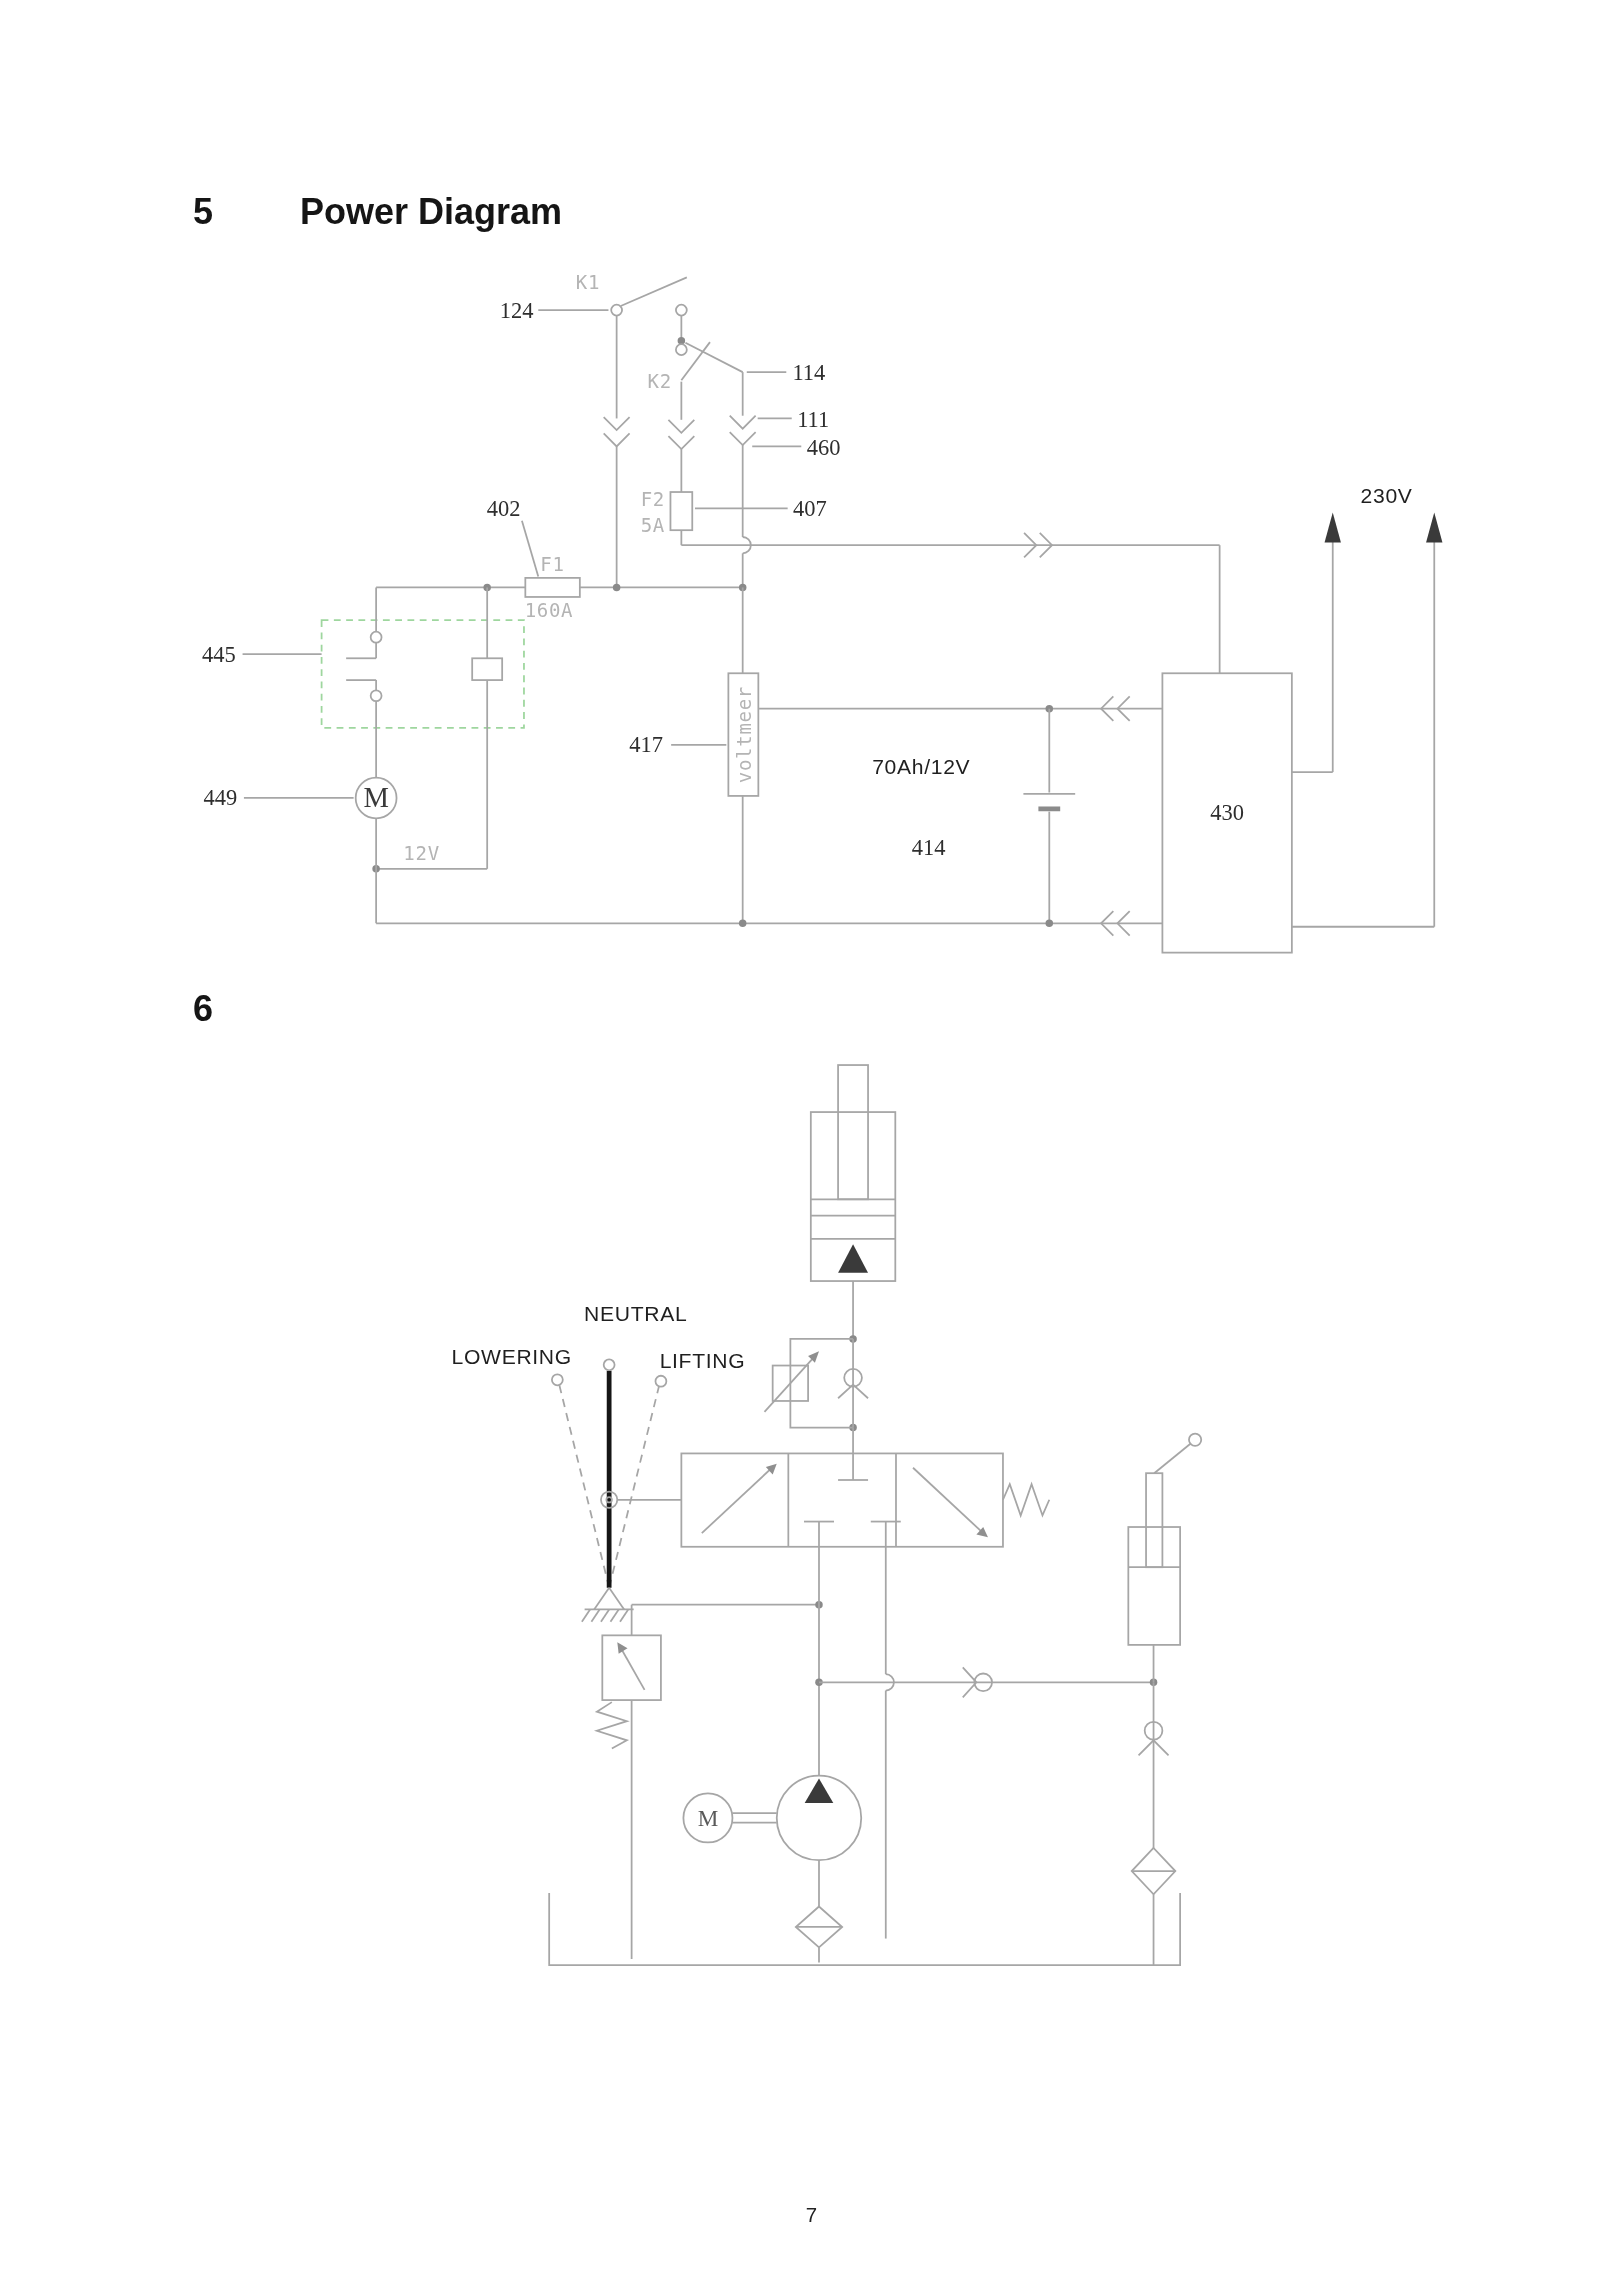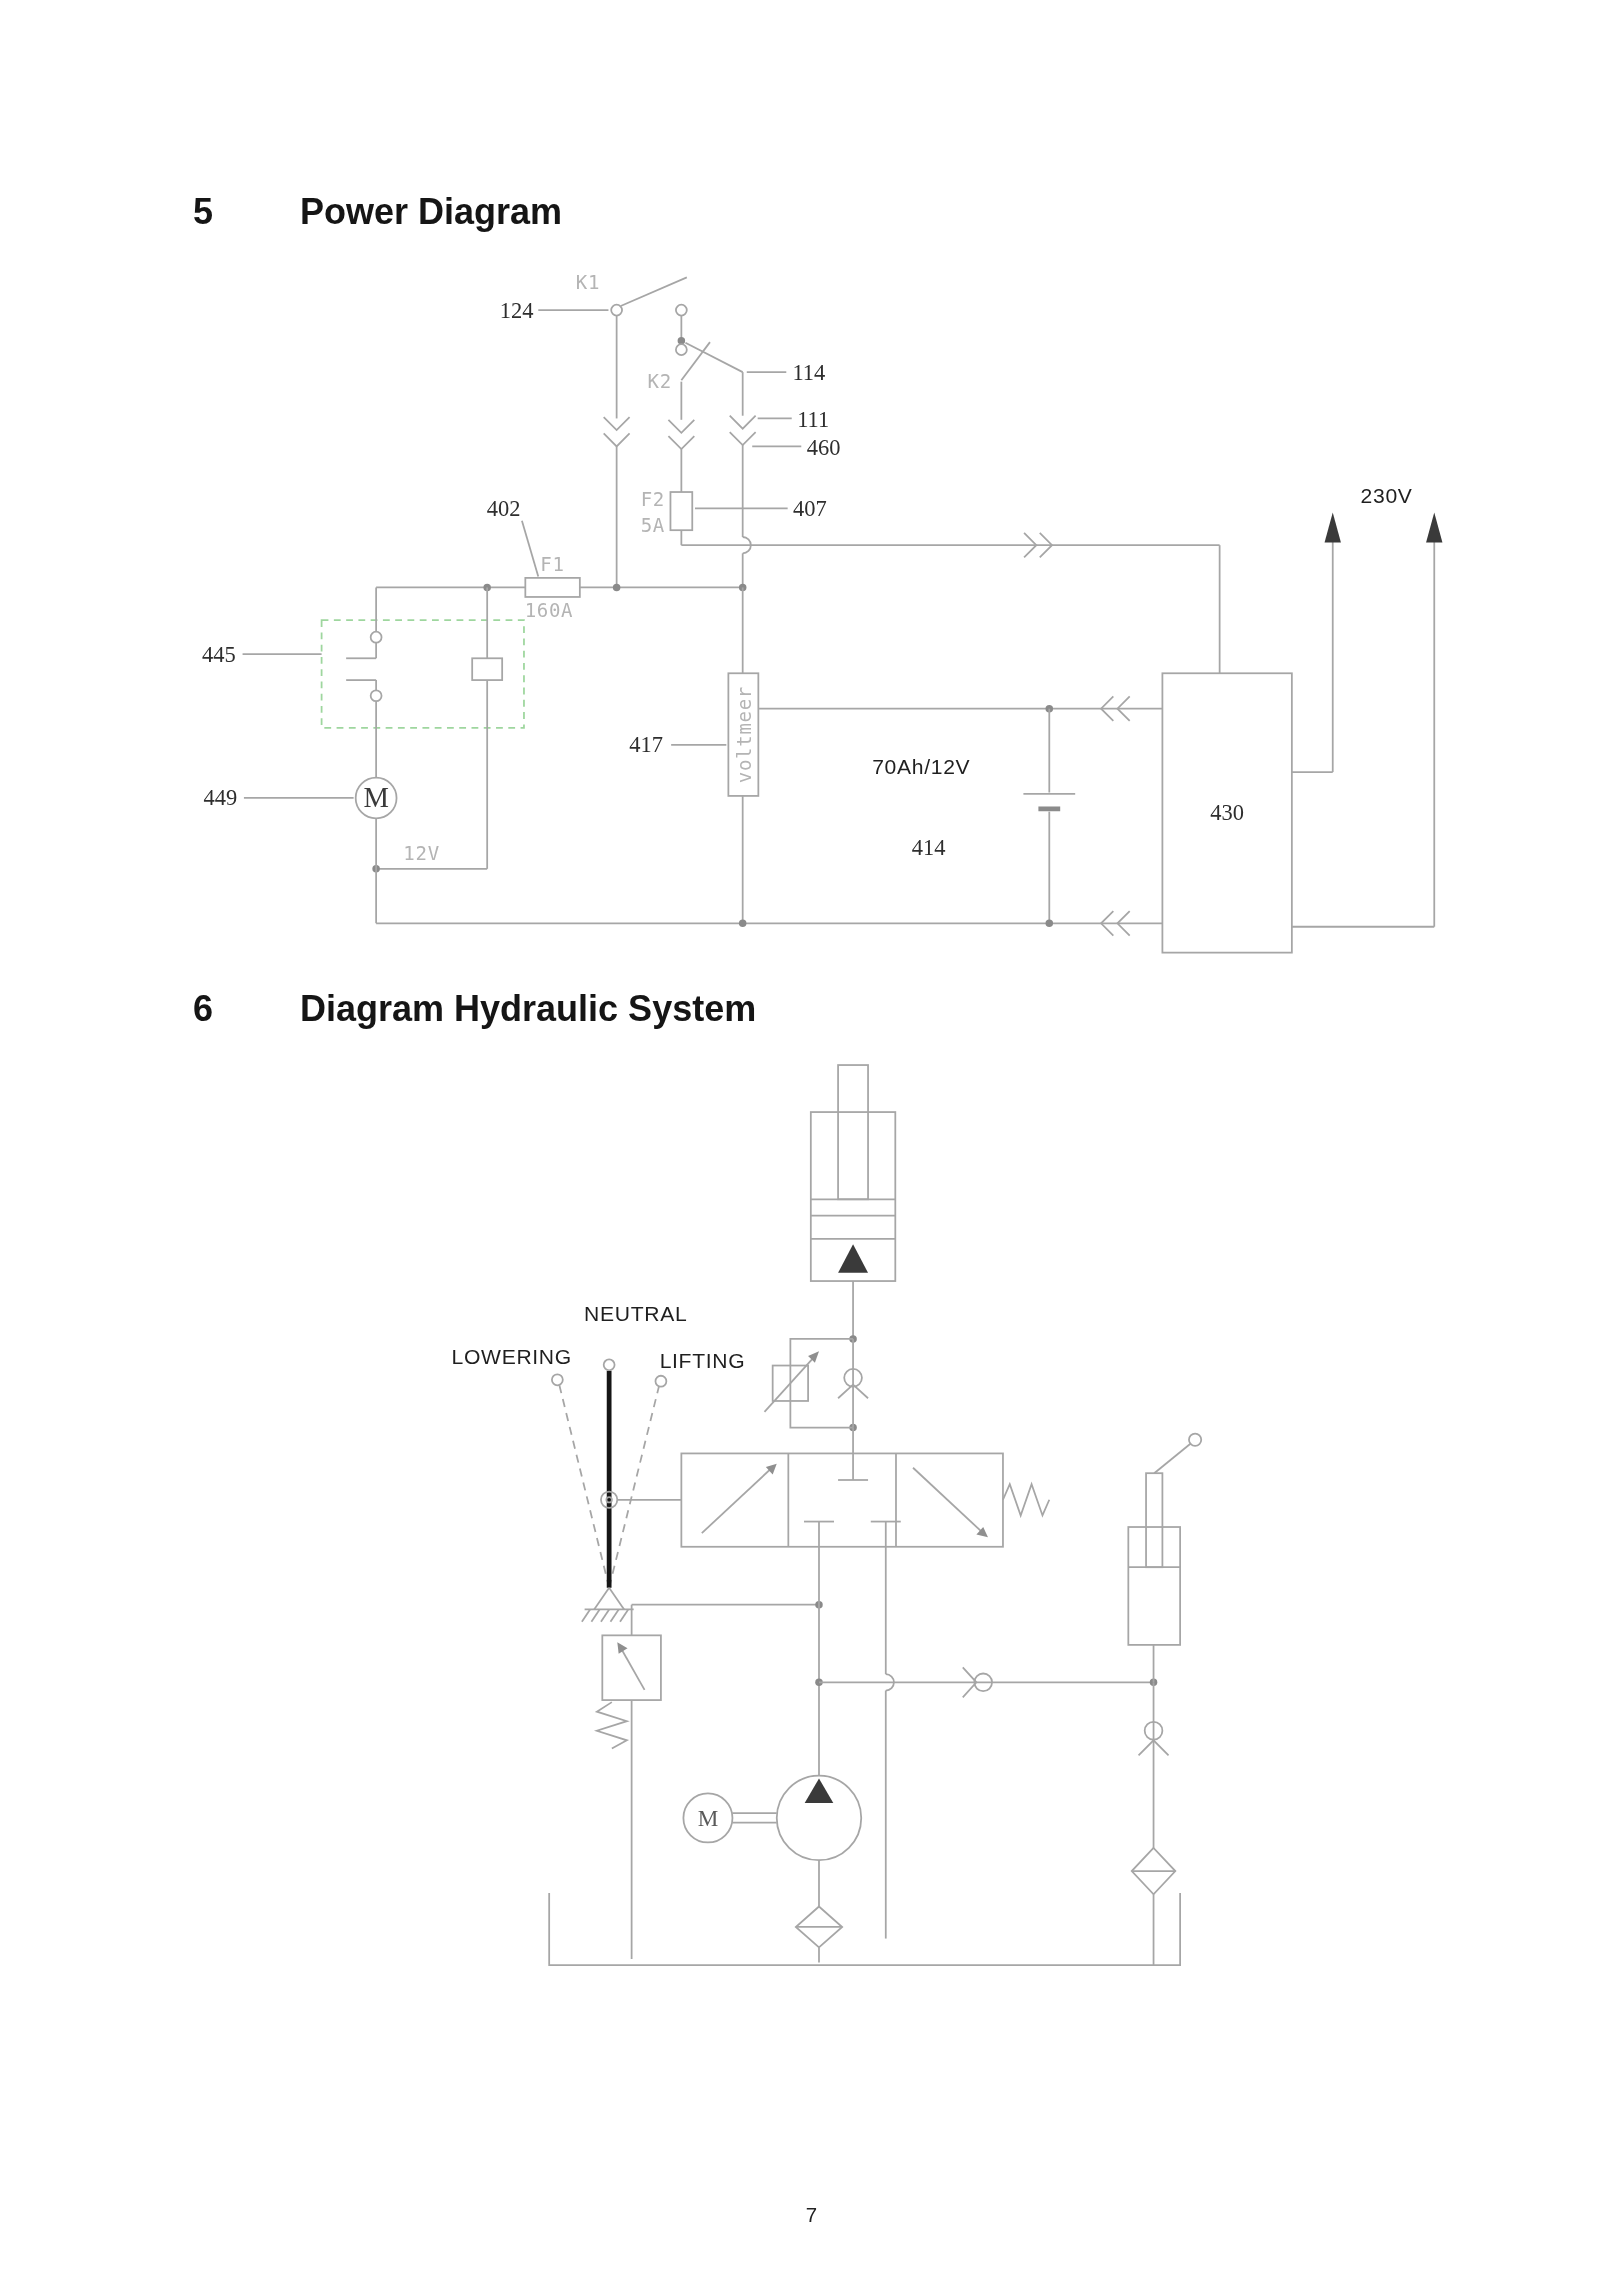--- a/index.html
+++ b/index.html
@@ -29,21 +29,20 @@
 </style>
 </head>
 <body>
 
 <div class="page">
 
   <div class="heading h-num" style="top:191px;">5</div>
   <div class="heading h-title" style="top:191px;text-align:right;">Power Diagram</div>
 
   <div class="heading h-num" style="top:988px;">6</div>
-  <div class="heading h-title" style="top:988px;">Diagram Hydraulic System</div>
 
   <svg width="1623" height="2295" viewBox="0 0 2382 3368">
 
     <g>
 
       <g>
         <line class="w" x1="790" y1="455" x2="893" y2="455"></line>
         <circle class="w" cx="905" cy="455" r="8"></circle>
         <circle class="w" cx="1000" cy="455" r="8"></circle>
         <line class="w" x1="911" y1="449" x2="1008" y2="407"></line>

